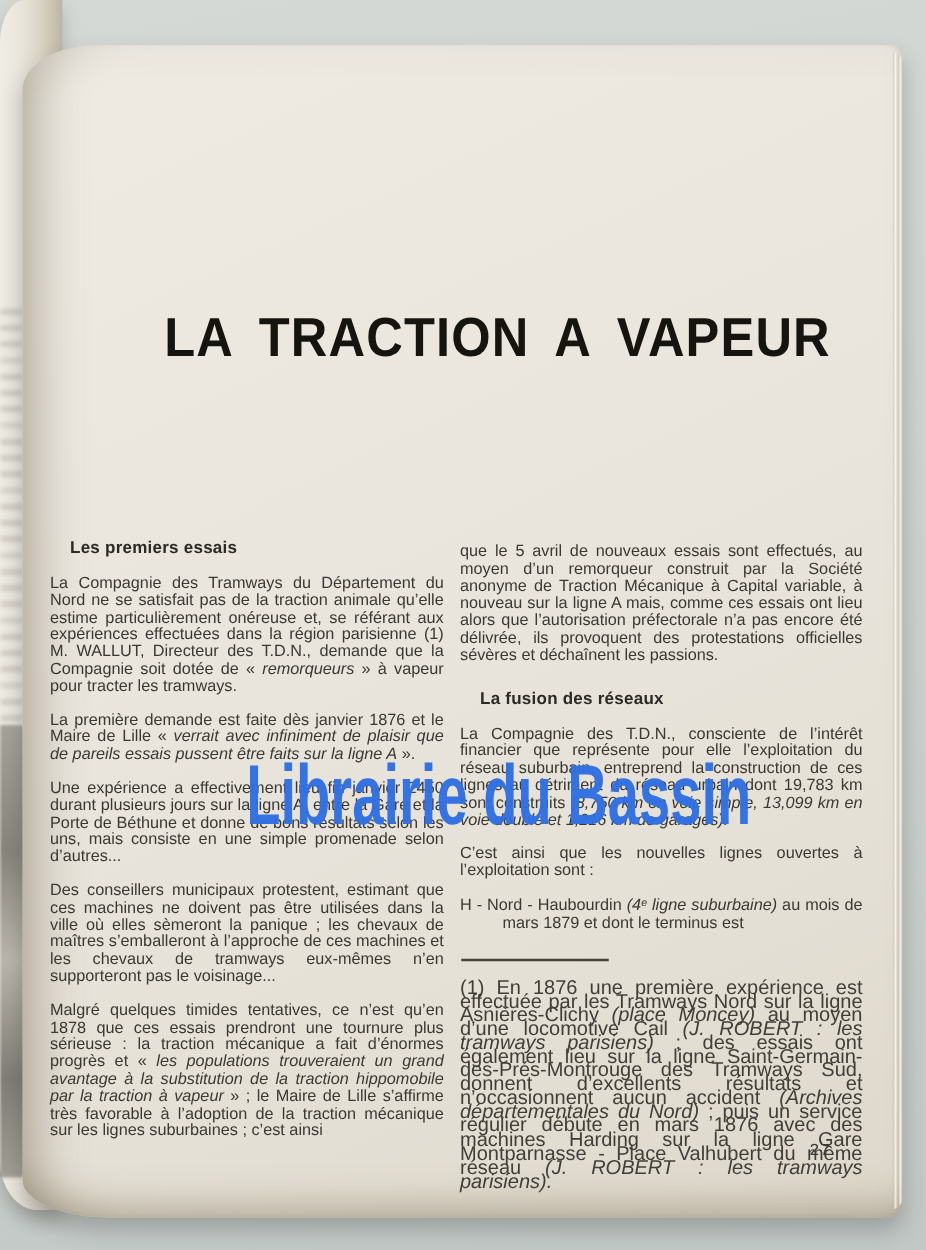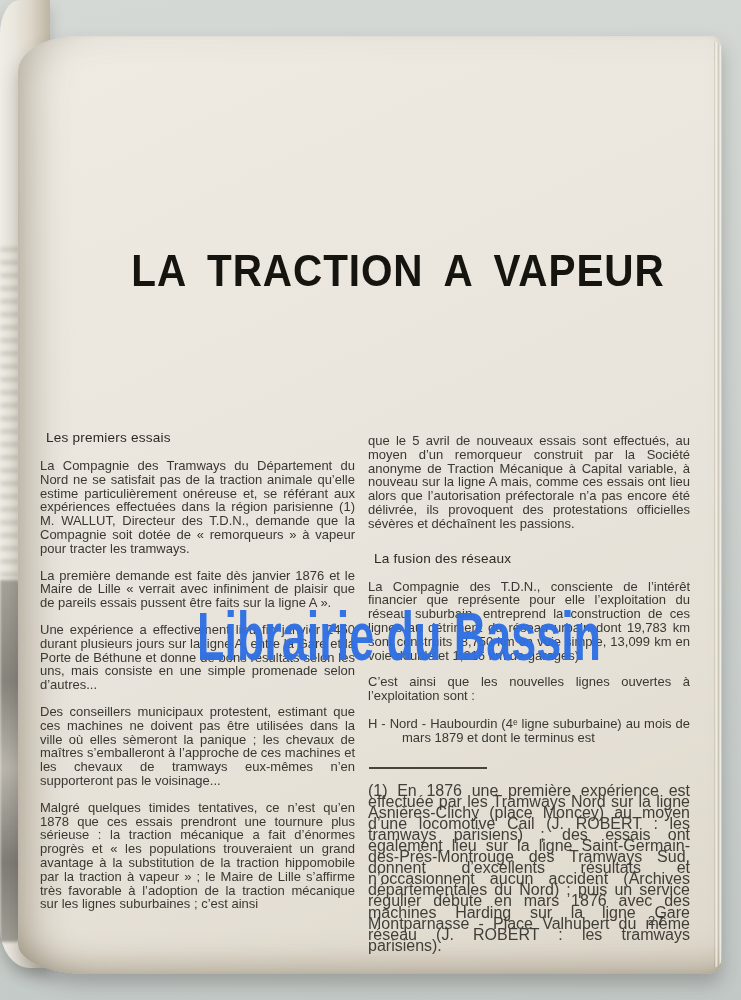--- a/index.html
+++ b/index.html
@@ -55,23 +55,23 @@
     position:absolute;left:60px;top:212px;width:640px;margin:0;
     text-align:center;font-weight:bold;font-size:44px;line-height:46px;
     letter-spacing:1px;word-spacing:10px;color:#16140f;
     transform:scaleX(.92);transform-origin:center top;white-space:nowrap;
   }
 
   .col{position:absolute;color:var(--ink,#3a3833);font-size:13px;line-height:13.8px;}
   .col-left{left:22px;top:394px;width:315px;}
   .col-right{left:350px;top:398px;width:322px;}
   .col p{margin:0 0 13px 0;text-align:justify;hyphens:none;}
-  .col h2{margin:0 0 14px 6px;font-size:13.6px;line-height:15px;font-weight:normal;color:#2c2a25;letter-spacing:.2px;}
+  .col h2{margin:0 0 14px 16px;font-size:13.6px;line-height:15px;font-weight:bold;color:#2c2a25;letter-spacing:.2px;}
   .col-right h2{margin-top:20px;}
-  .it{}
+  .it{font-style:italic;}
   .sup{font-size:.65em;vertical-align:.35em;}
   .hang{padding-left:34px;text-indent:-34px;}
   .rule{width:118px;border-top:2px solid #46443d;margin:22px 0 16px 1px;height:0;}
   .footnote{font-size:16px;line-height:11.1px;color:#403e38;}
 
   .pagenum{
     position:absolute;left:618px;top:878px;width:40px;text-align:center;
     font-size:13.5px;color:#3b3933;letter-spacing:.5px;font-family:Liberation Mono, monospace;
   }
 

